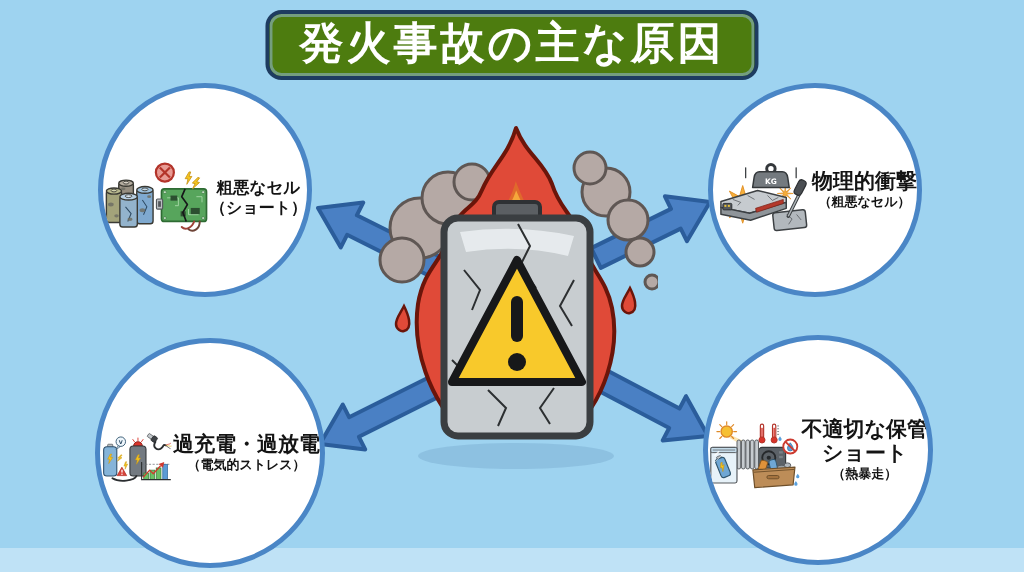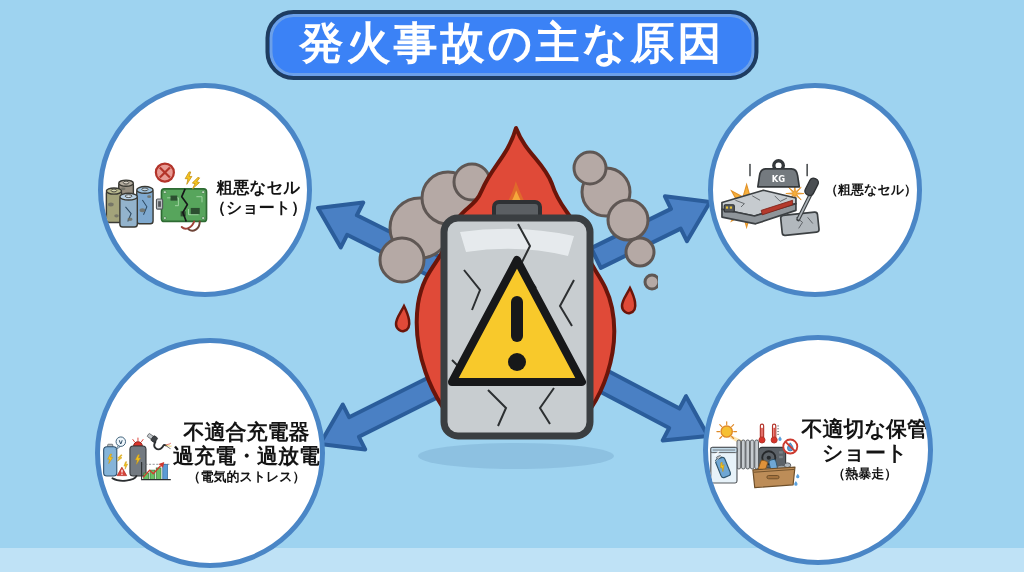--- a/index.html
+++ b/index.html
@@ -1,21 +1,21 @@
 <!DOCTYPE html>
 <html><head>
 <meta charset="utf-8">
 <style>
   html,body{margin:0;padding:0;}
   body{font-family:"DejaVu Sans","Liberation Sans",sans-serif;}
   .canvas{position:relative;width:1024px;height:572px;background:#9ed3f0;overflow:hidden;}
   .floor{position:absolute;left:0;bottom:0;width:100%;height:24px;background:#bfe2f6;}
   .title-box{
     position:absolute;top:10px;left:50%;transform:translateX(-50%);
-    background:#3b82f6;border:4px solid #1e3c60;border-radius:28px;
+    background:#4d7c0f;border:4px solid #1e3c60;border-radius:16px;
     padding:5px 30px 9px 30px;white-space:nowrap;
     box-shadow:inset 0 0 0 3px rgba(150,185,220,.55);
   }
   .title-box .title-text{
     color:#ffffff;font-size:44px;font-weight:bold;letter-spacing:3px;line-height:1.1;
   }
   .circle{
     position:absolute;background:#ffffff;border:5px solid #4a86c6;border-radius:50%;
     box-sizing:border-box;display:flex;flex-direction:row;align-items:center;overflow:hidden;
   }
@@ -195,20 +195,21 @@
             <polyline points="170,110 178,122"></polyline>
         </g>
       </g>
       <g>
         <line x1="176" y1="64" x2="152" y2="112" stroke="#3c4043" stroke-width="7" stroke-linecap="round"></line>
         <line x1="176" y1="64" x2="152" y2="112" stroke="#aeb4b9" stroke-width="3"></line>
         <rect x="168" y="38" width="16" height="32" rx="7" transform="rotate(27 176 54)" fill="#4a4e52" stroke="#2e3134" stroke-width="2.5"></rect>
       </g>
     </svg>
     <div class="labels">
+      <div class="main">物理的衝撃</div>
       <div class="sub">（粗悪なセル）</div>
     </div>
   </div>
 
   <div class="circle bl">
     <svg class="art" width="200" height="140" viewBox="0 0 200 140" style="margin-top:8px">
       <g>
         <rect x="21" y="35" width="14" height="9" rx="2" fill="#b9bdc0" stroke="#54585c" stroke-width="2"></rect>
         <rect x="10" y="42" width="36" height="80" rx="9" fill="#85b4d9" stroke="#2f4f6b" stroke-width="3"></rect>
         <g transform="translate(21,62)">
@@ -261,21 +262,20 @@
         <rect x="120" y="114" width="13" height="18" fill="#6cbf66" stroke="#3a7d3a" stroke-width="2"></rect>
         <rect x="137" y="106" width="13" height="26" fill="#6cbf66" stroke="#3a7d3a" stroke-width="2"></rect>
         <rect x="154" y="100" width="13" height="32" fill="#6cbf66" stroke="#3a7d3a" stroke-width="2"></rect>
         <rect x="172" y="90" width="13" height="42" fill="#5b9bd5" stroke="#31699e" stroke-width="2"></rect>
         <path d="M114,84 V132 H194" fill="none" stroke="#2b2e30" stroke-width="3"></path>
         <path d="M118,126 L136,106 L146,116 L166,94" fill="none" stroke="#d0392e" stroke-width="3.5" stroke-linejoin="round"></path>
         <polygon points="176,84 172.5,99.7 160.7,88.9" fill="#d0392e"></polygon>
       </g>
     </svg>
     <div class="labels">
-      <div class="main">不適合充電器</div>
       <div class="main">過充電・過放電</div>
       <div class="sub">（電気的ストレス）</div>
     </div>
   </div>
 
   <div class="circle br">
     <svg class="art" width="200" height="140" viewBox="0 0 200 140" style="margin-top:8px">
       <g>
         <polygon points="50,30 96,52 90,60 46,36" fill="#f9d98a" opacity="0.65"></polygon>
         <g stroke="#e08a28" stroke-width="2.5" stroke-linecap="round">

